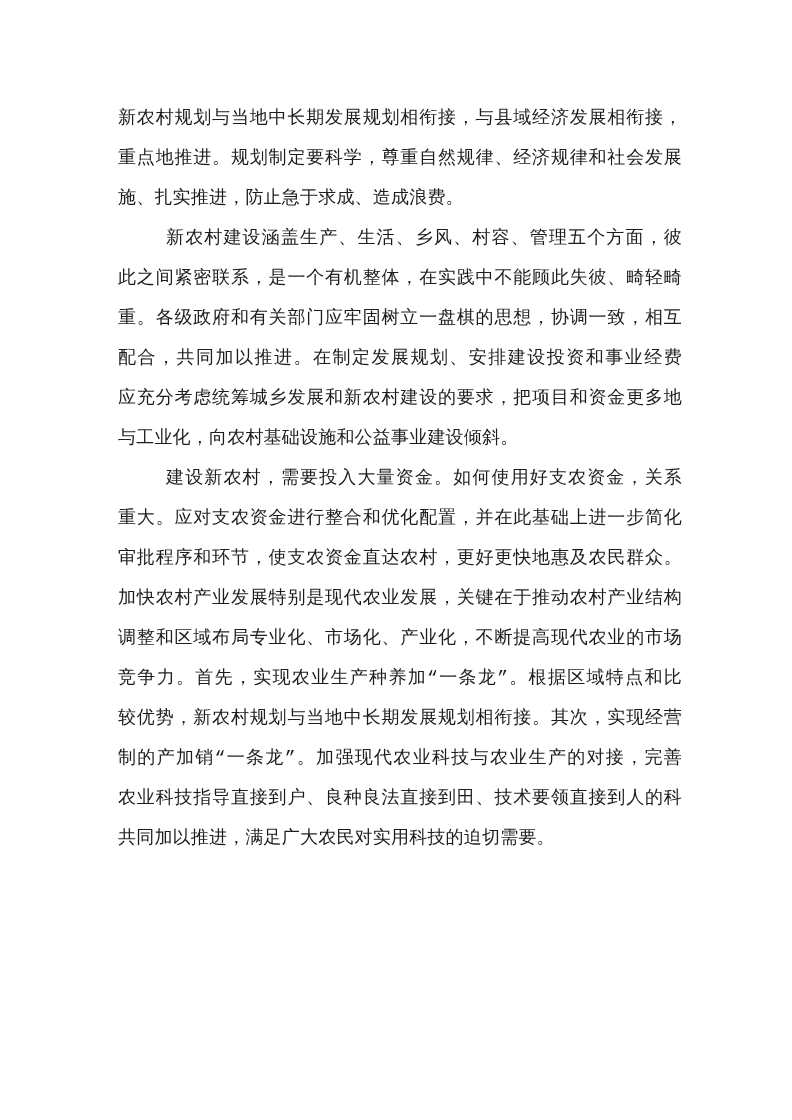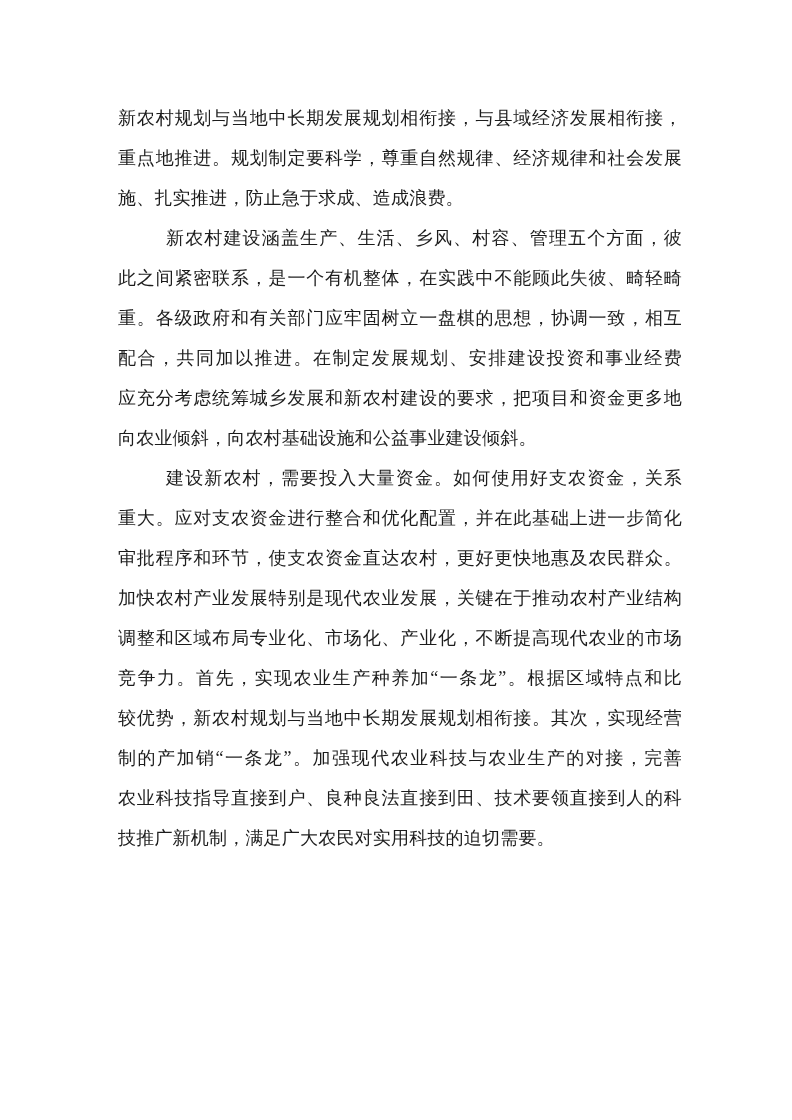--- a/index.html
+++ b/index.html
@@ -18,20 +18,21 @@
   .text-block {
     position: absolute;
     left: 118px;
     top: 98px;
     width: 564px;
     color: #1c1c1c;
   }
   .para {
     margin: 0;
     padding: 0;
+    font-family: Liberation Mono, monospace;
   }
   .line {
     height: 40px;
     line-height: 40px;
     font-size: 18px;
     letter-spacing: 0.2px;
     text-align: justify;
     text-align-last: justify;
     overflow: hidden;
   }
@@ -54,31 +55,31 @@
       <div class="line">重点地推进。规划制定要科学，尊重自然规律、经济规律和社会发展</div>
       <div class="line end">施、扎实推进，防止急于求成、造成浪费。</div>
     </div>
 
     <div class="para">
       <div class="line indent">新农村建设涵盖生产、生活、乡风、村容、管理五个方面，彼</div>
       <div class="line">此之间紧密联系，是一个有机整体，在实践中不能顾此失彼、畸轻畸</div>
       <div class="line">重。各级政府和有关部门应牢固树立一盘棋的思想，协调一致，相互</div>
       <div class="line">配合，共同加以推进。在制定发展规划、安排建设投资和事业经费时，</div>
       <div class="line">应充分考虑统筹城乡发展和新农村建设的要求，把项目和资金更多地</div>
-      <div class="line end">向农业倾斜，向农村基础设施和公益事业建设倾斜。</div>
+      <div class="line end">与工业化，向农村基础设施和公益事业建设倾斜。</div>
     </div>
 
     <div class="para">
       <div class="line indent">建设新农村，需要投入大量资金。如何使用好支农资金，关系</div>
       <div class="line">重大。应对支农资金进行整合和优化配置，并在此基础上进一步简化</div>
       <div class="line">审批程序和环节，使支农资金直达农村，更好更快地惠及农民群众。</div>
       <div class="line">加快农村产业发展特别是现代农业发展，关键在于推动农村产业结构</div>
       <div class="line">调整和区域布局专业化、市场化、产业化，不断提高现代农业的市场</div>
       <div class="line">竞争力。首先，实现农业生产种养加“一条龙”。根据区域特点和比</div>
       <div class="line">较优势，新农村规划与当地中长期发展规划相衔接。其次，实现经营机</div>
       <div class="line">制的产加销“一条龙”。加强现代农业科技与农业生产的对接，完善</div>
       <div class="line">农业科技指导直接到户、良种良法直接到田、技术要领直接到人的科</div>
-      <div class="line end">技推广新机制，满足广大农民对实用科技的迫切需要。</div>
+      <div class="line end">共同加以推进，满足广大农民对实用科技的迫切需要。</div>
     </div>
 
 
   </div>
 </div>
 
 </body></html>

